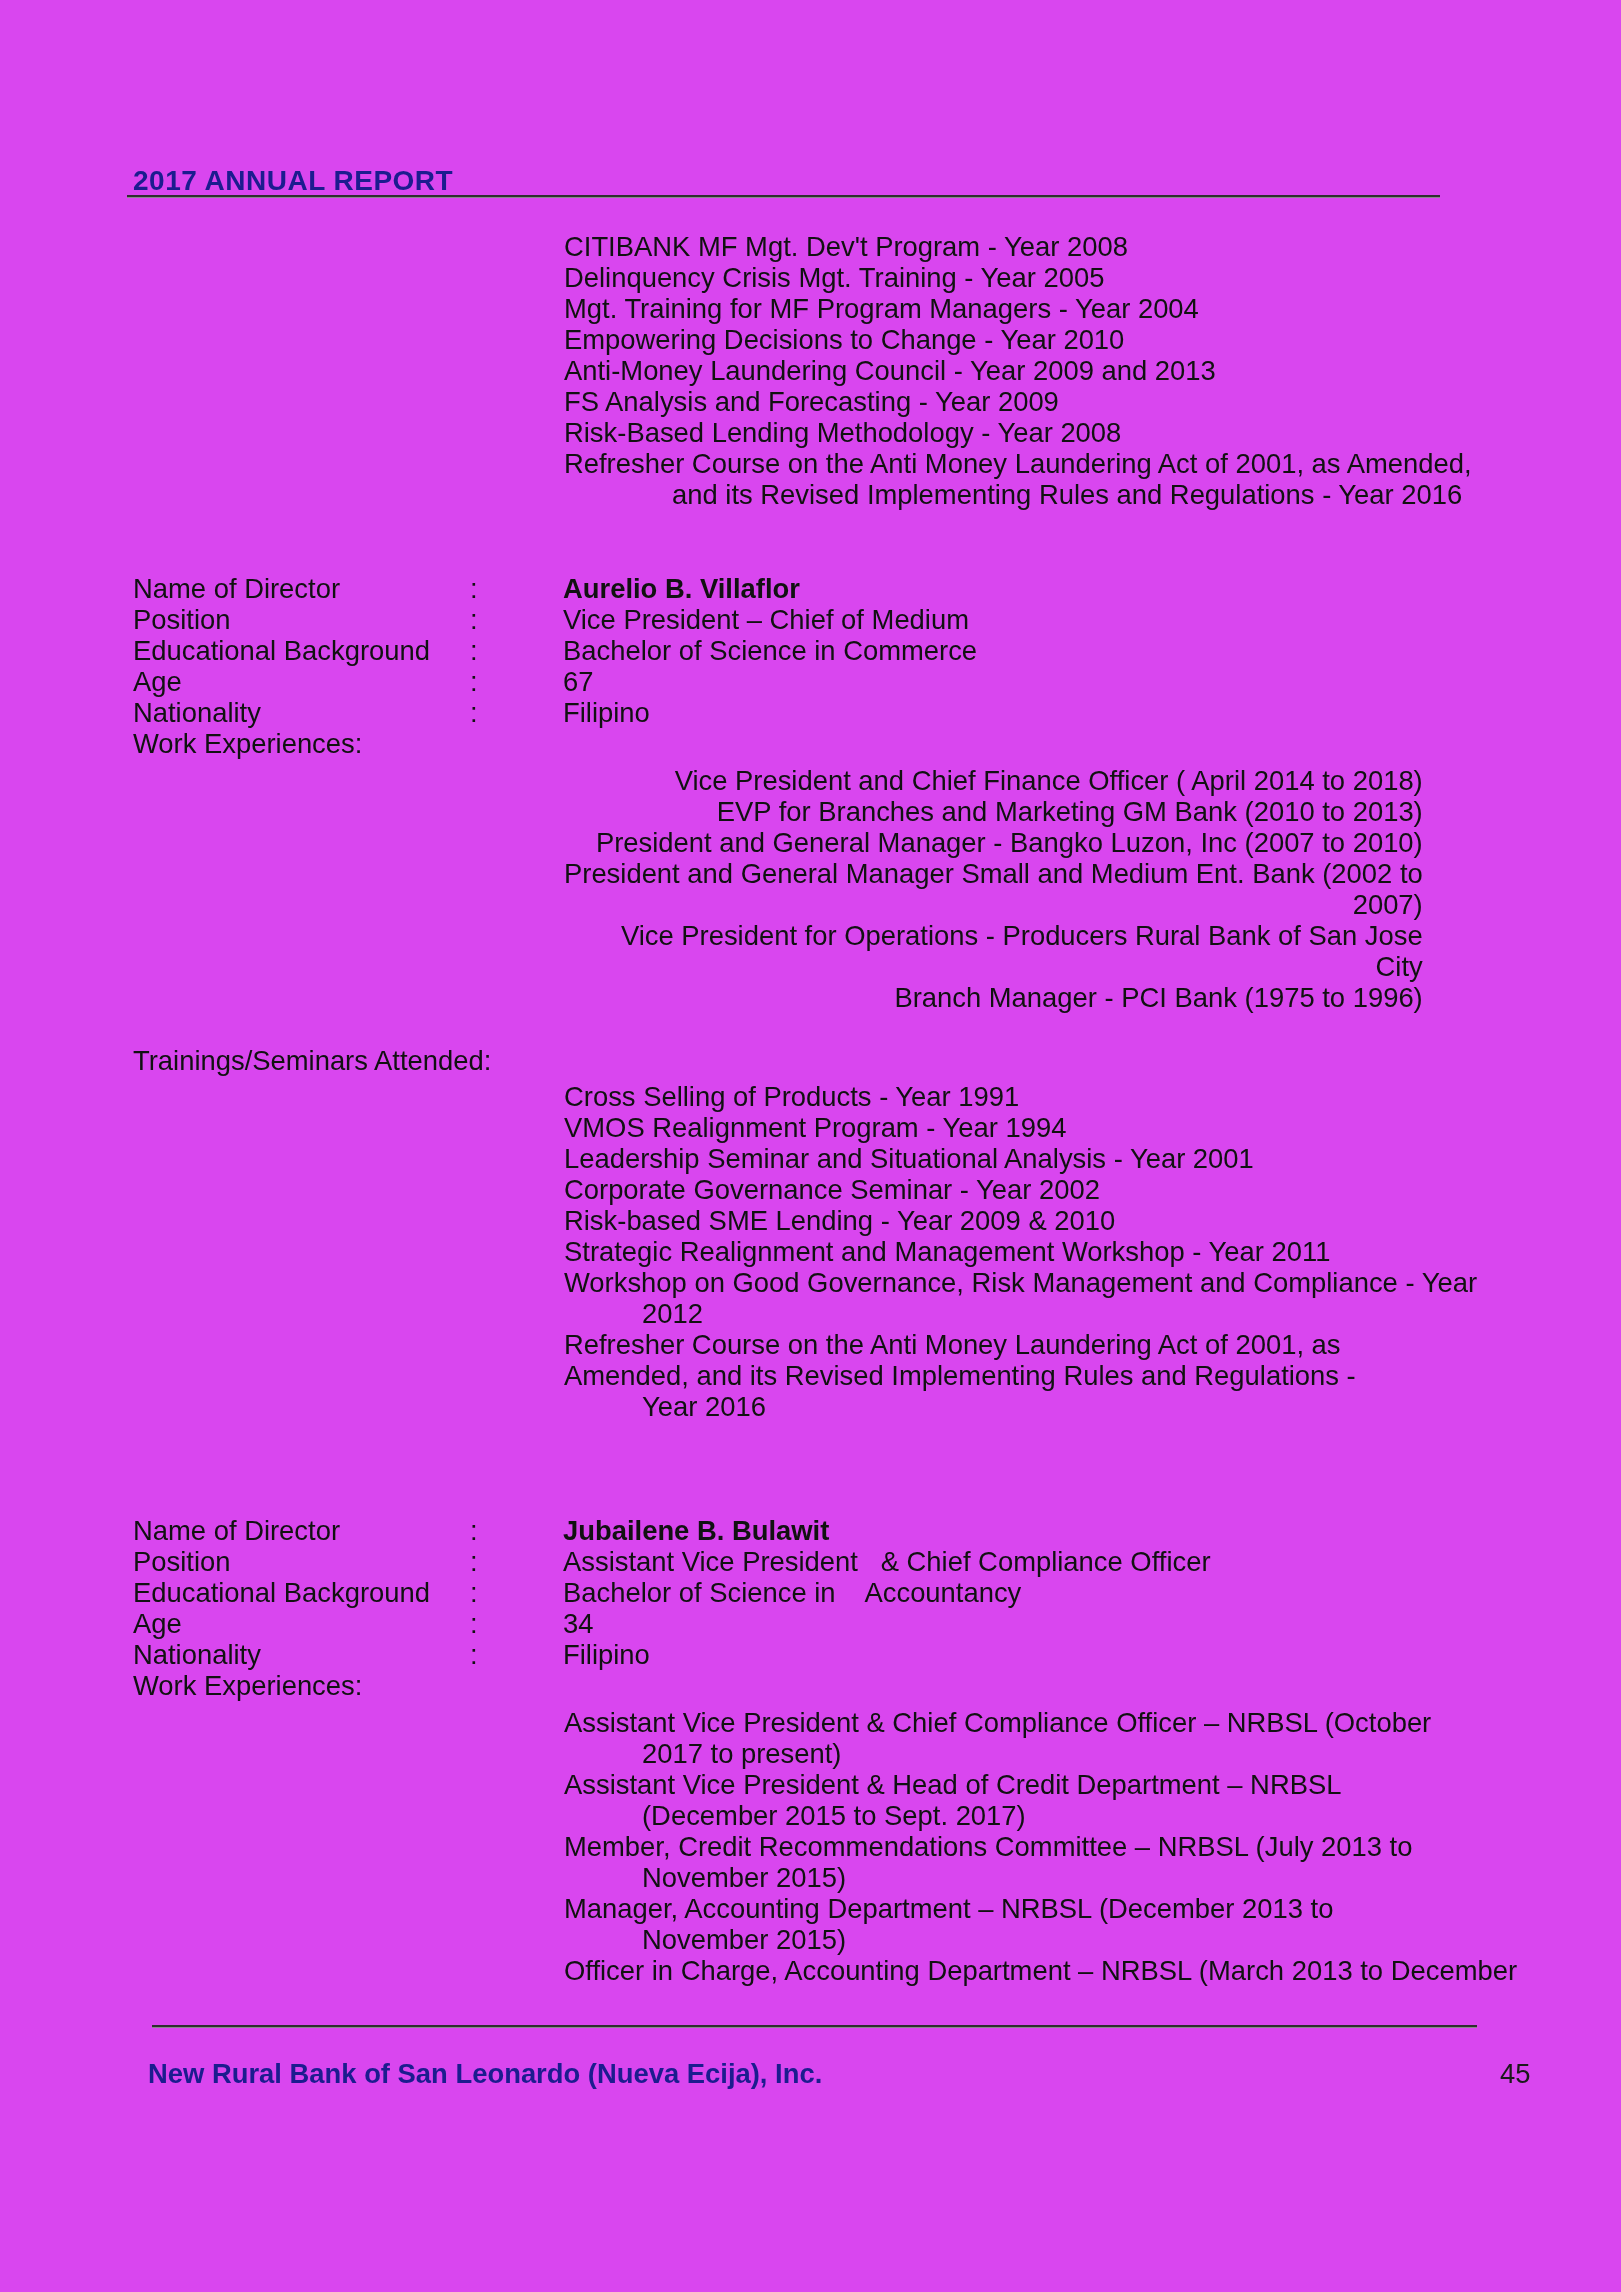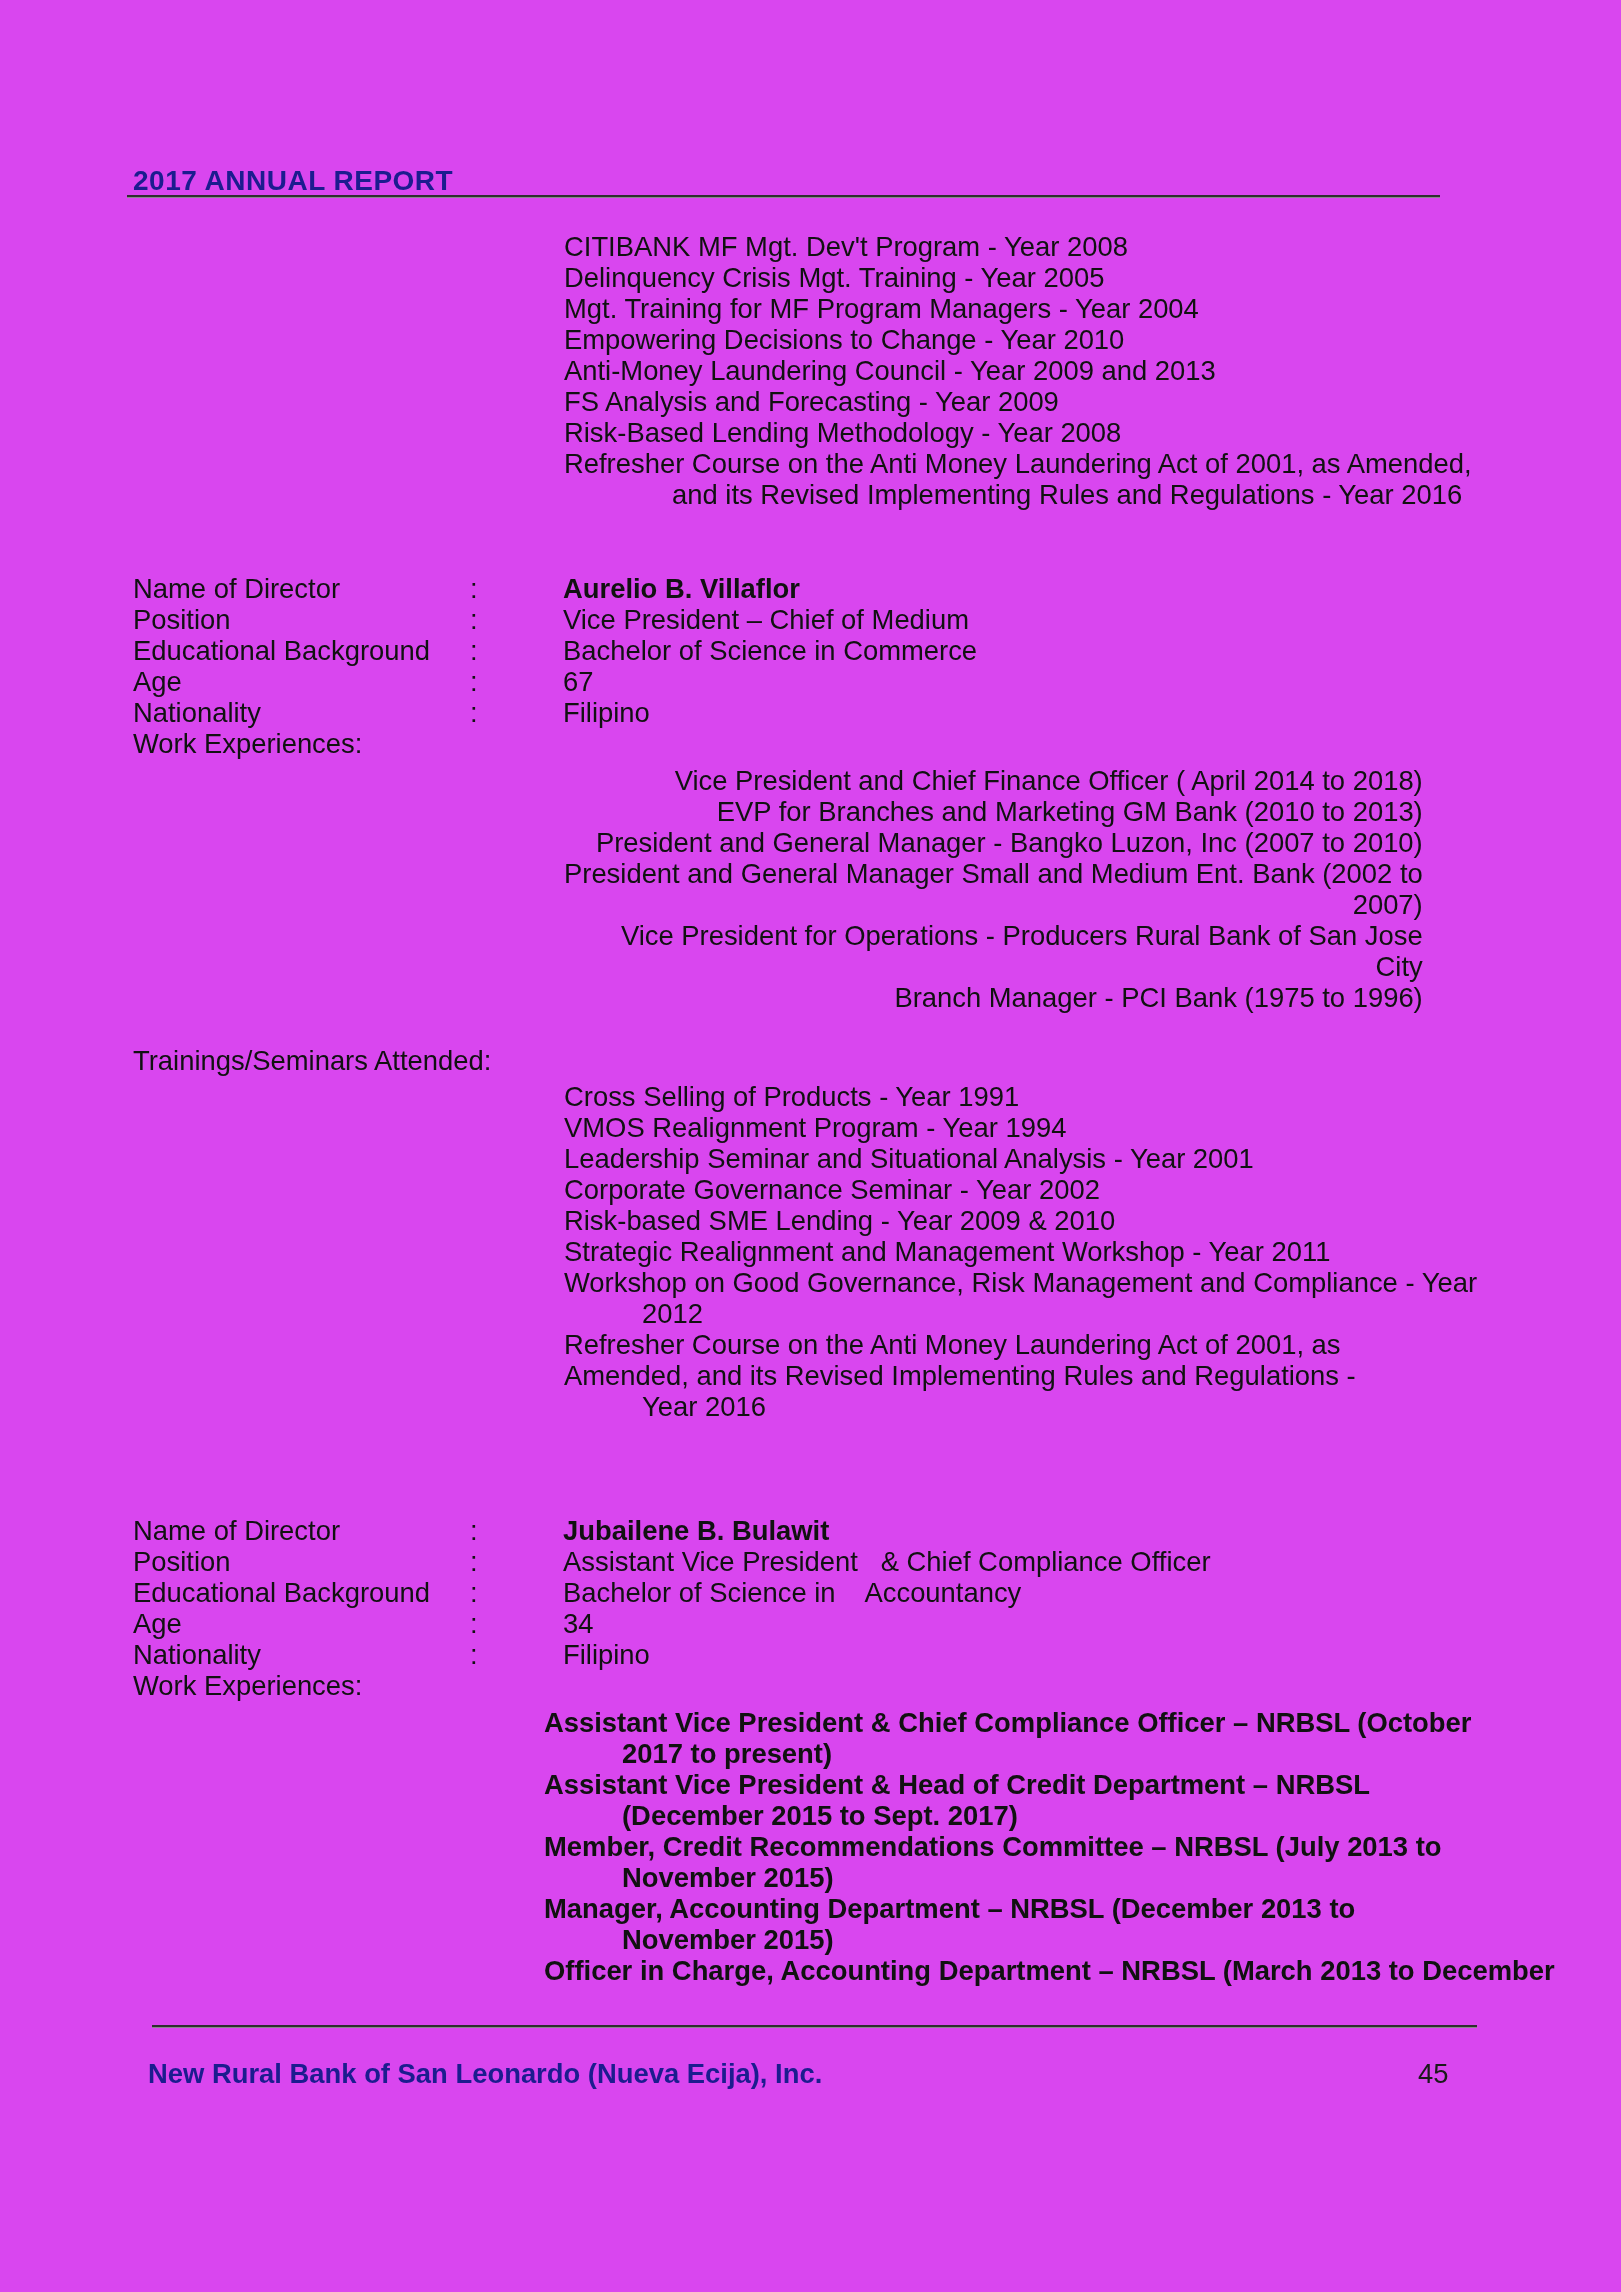--- a/index.html
+++ b/index.html
@@ -193,21 +193,21 @@
       </div>
 
       <div class="info-row">
         <span class="lbl">Nationality</span>
         <span class="colon">:</span>
         <span class="val">Filipino</span>
       </div>
     </div>
   <div class="abs section-label" style="left:133px; top:1670px;">Work Experiences:</div>
 
-  <div class="abs" style="left:544px; top:1707px;font-weight:bold;">
+  <div class="abs" style="left:564px; top:1707px;">
 
       <div class="line">Assistant Vice President &amp; Chief Compliance Officer – NRBSL (October</div>
 
       <div class="line indent2">2017 to present)</div>
 
       <div class="line">Assistant Vice President &amp; Head of Credit Department – NRBSL</div>
 
       <div class="line indent2">(December 2015 to Sept. 2017)</div>
 
       <div class="line">Member, Credit Recommendations Committee – NRBSL (July 2013 to</div>
@@ -216,16 +216,16 @@
 
       <div class="line">Manager, Accounting Department – NRBSL (December 2013 to</div>
 
       <div class="line indent2">November 2015)</div>
 
       <div class="line">Officer in Charge, Accounting Department – NRBSL (March 2013 to December</div>
     </div>
 
   <div class="abs rule" style="left:152px; top:2025px; width:1325px;"></div>
   <div class="abs footer-bank" style="left:148px; top:2058px;">New Rural Bank of San Leonardo (Nueva Ecija), Inc.</div>
-  <div class="abs page-num" style="left:1418px; top:2058px;">45</div>
+  <div class="abs page-num" style="left:1500px; top:2058px;">45</div>
 
 </div>
 
 
 </body></html>

